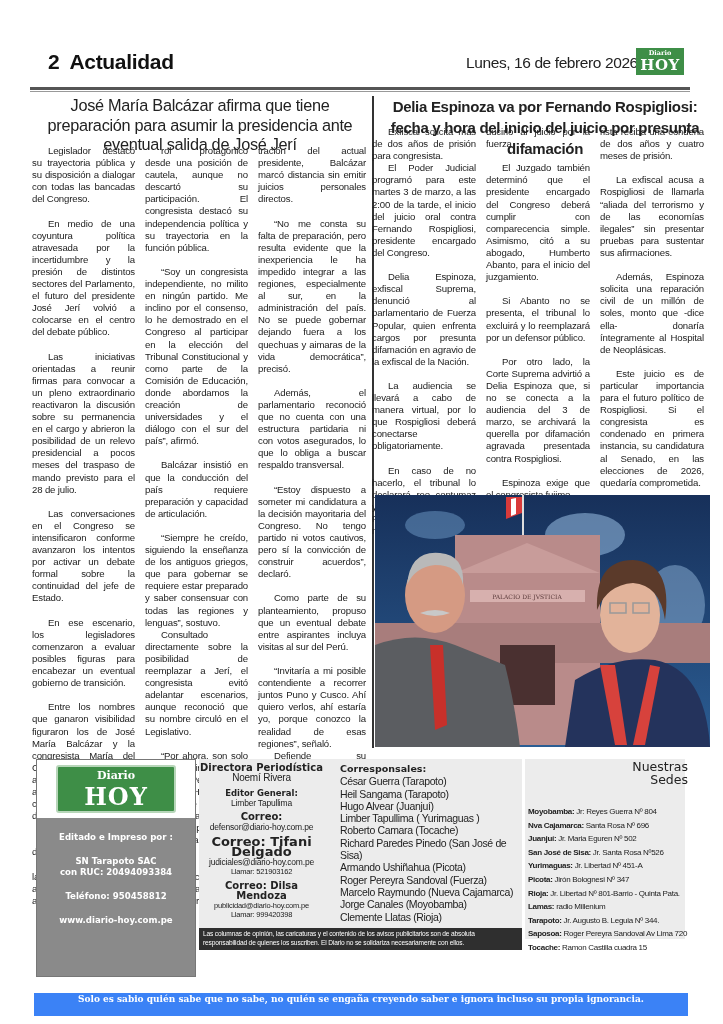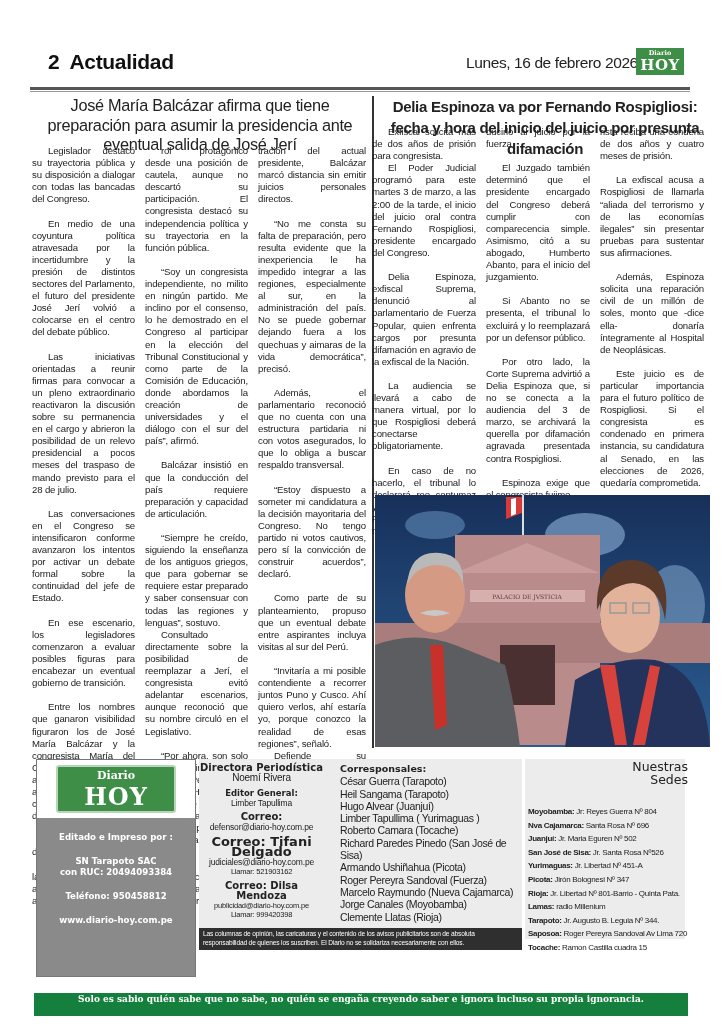--- a/index.html
+++ b/index.html
@@ -46,21 +46,21 @@
 .staff .val{font-size:8.5px;line-height:10.5px;font-family:"Liberation Sans",sans-serif;letter-spacing:-0.2px}
 .staff .small{font-size:7.5px;line-height:9.5px}
 .staff .grp{margin-bottom:4px}
 .corr{left:340px;top:763px;width:188px;text-align:left;font-family:"Liberation Sans",sans-serif;color:#222;font-size:10.5px;line-height:12.3px;letter-spacing:-0.35px}
 .corr .t{font-weight:bold;font-family:"DejaVu Sans",sans-serif;font-size:9.5px;letter-spacing:0}
 .disc{left:199px;top:928px;width:323px;height:22px;background:#2f2f2f;color:#fff;font-size:6.6px;line-height:8.6px;padding:2px 4px;letter-spacing:-0.15px}
 .sedes-bg{left:525px;top:759px;width:160px;height:180px;background:#ececec}
 .sedes{left:528px;top:760px;width:160px;font-size:8px;line-height:13.6px;color:#222;letter-spacing:-0.3px}
 .sedes .title{font-family:"DejaVu Sans",sans-serif;font-weight:normal;font-size:12.5px;line-height:13px;text-align:right;letter-spacing:0;margin-bottom:19px}
 .sedes b{font-weight:bold}
-.quote{left:34px;top:993px;width:654px;height:23px;background:#15803d;color:#fff;text-align:center;font-family:"DejaVu Serif",serif;font-weight:bold;font-size:9px;line-height:10.5px;padding-top:1px}
+.quote{left:34px;top:993px;width:654px;height:23px;background:#3b82f6;color:#fff;text-align:center;font-family:"DejaVu Serif",serif;font-weight:bold;font-size:9px;line-height:10.5px;padding-top:1px}
 </style>
 </head>
 <body>
 
 <div class="abs hdr-page">
   <span class="num">2</span><span>Actualidad</span>
 </div>
 <div class="abs hdr-date">Lunes, 16 de febrero 2026</div>
 <div class="abs hdr-logo">
   <span class="d">Diario</span>

